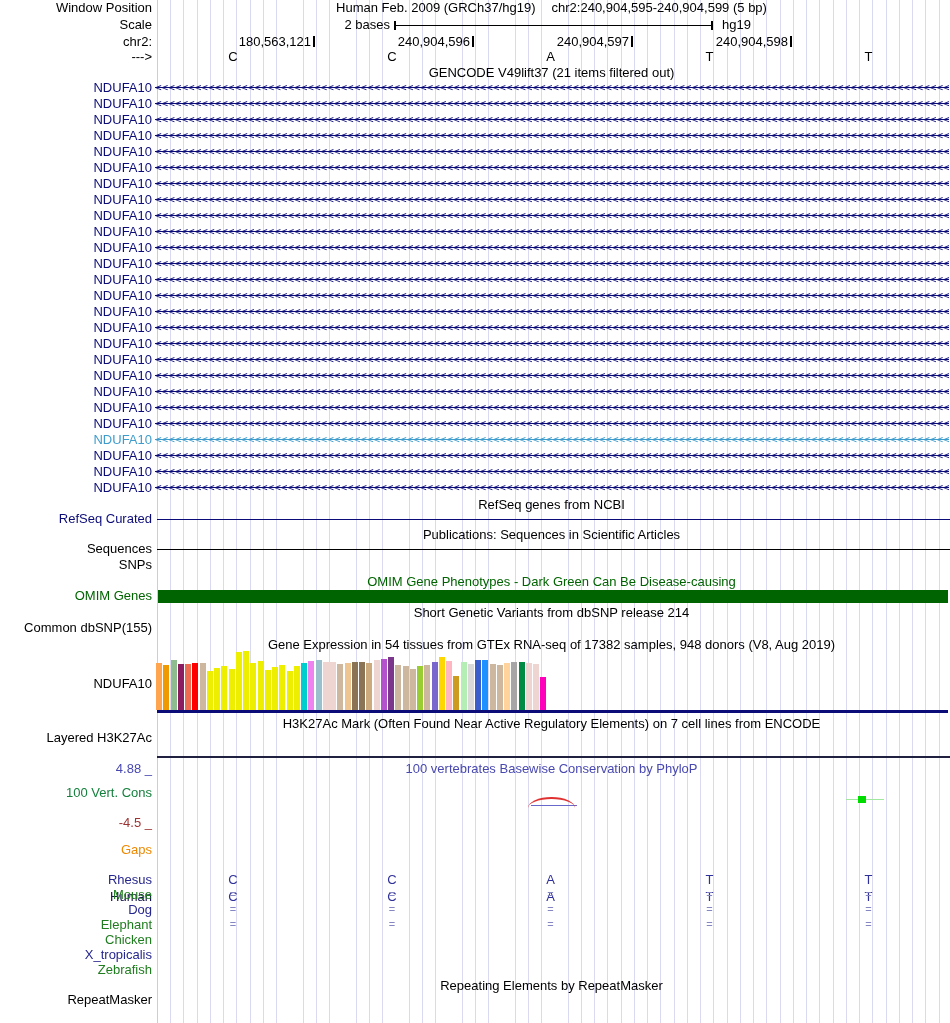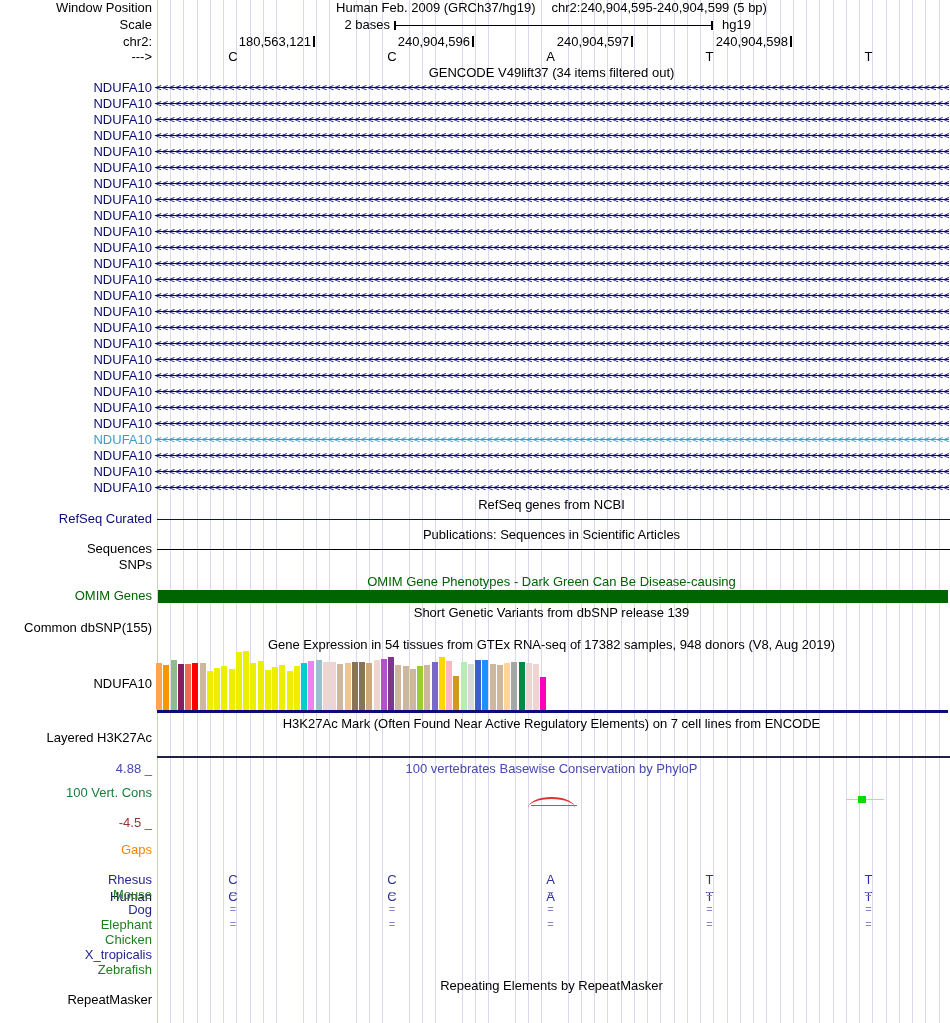--- a/index.html
+++ b/index.html
@@ -71,21 +71,21 @@
   <div class="row" style="top:50px">
     <span class="lbl">---&gt;</span>
   <span class="basecell" style="left: 222px;">C</span>
       <span class="basecell" style="left: 381px;">C</span>
       <span class="basecell" style="left: 539.5px;">A</span>
       <span class="basecell" style="left: 698.5px;">T</span>
       <span class="basecell" style="left: 857.5px;">T</span>
     </div>
 
   <div class="row" style="top:66px">
-    <span class="ttl">GENCODE V49lift37 (34 items filtered out)</span>
+    <span class="ttl">GENCODE V49lift37 (21 items filtered out)</span>
   </div>
   <div id="gencode-rows">
       <div class="tx-row" style="top: 80px;">
         <span class="lbl" style="color: rgb(12, 12, 120);">NDUFA10</span>
         <span class="tx-arrows" style="color: rgb(12, 12, 120);">&lt;&lt;&lt;&lt;&lt;&lt;&lt;&lt;&lt;&lt;&lt;&lt;&lt;&lt;&lt;&lt;&lt;&lt;&lt;&lt;&lt;&lt;&lt;&lt;&lt;&lt;&lt;&lt;&lt;&lt;&lt;&lt;&lt;&lt;&lt;&lt;&lt;&lt;&lt;&lt;&lt;&lt;&lt;&lt;&lt;&lt;&lt;&lt;&lt;&lt;&lt;&lt;&lt;&lt;&lt;&lt;&lt;&lt;&lt;&lt;&lt;&lt;&lt;&lt;&lt;&lt;&lt;&lt;&lt;&lt;&lt;&lt;&lt;&lt;&lt;&lt;&lt;&lt;&lt;&lt;&lt;&lt;&lt;&lt;&lt;&lt;&lt;&lt;&lt;&lt;&lt;&lt;&lt;&lt;&lt;&lt;&lt;&lt;&lt;&lt;&lt;&lt;&lt;&lt;&lt;&lt;&lt;&lt;&lt;&lt;&lt;&lt;&lt;&lt;&lt;&lt;&lt;&lt;&lt;&lt;</span>
       </div>
       <div class="tx-row" style="top: 96px;">
         <span class="lbl" style="color: rgb(12, 12, 120);">NDUFA10</span>
         <span class="tx-arrows" style="color: rgb(12, 12, 120);">&lt;&lt;&lt;&lt;&lt;&lt;&lt;&lt;&lt;&lt;&lt;&lt;&lt;&lt;&lt;&lt;&lt;&lt;&lt;&lt;&lt;&lt;&lt;&lt;&lt;&lt;&lt;&lt;&lt;&lt;&lt;&lt;&lt;&lt;&lt;&lt;&lt;&lt;&lt;&lt;&lt;&lt;&lt;&lt;&lt;&lt;&lt;&lt;&lt;&lt;&lt;&lt;&lt;&lt;&lt;&lt;&lt;&lt;&lt;&lt;&lt;&lt;&lt;&lt;&lt;&lt;&lt;&lt;&lt;&lt;&lt;&lt;&lt;&lt;&lt;&lt;&lt;&lt;&lt;&lt;&lt;&lt;&lt;&lt;&lt;&lt;&lt;&lt;&lt;&lt;&lt;&lt;&lt;&lt;&lt;&lt;&lt;&lt;&lt;&lt;&lt;&lt;&lt;&lt;&lt;&lt;&lt;&lt;&lt;&lt;&lt;&lt;&lt;&lt;&lt;&lt;&lt;&lt;&lt;&lt;</span>
       </div>
@@ -209,21 +209,21 @@
 
   <div class="row" style="top:575px">
     <span class="ttl" style="color:#006400">OMIM Gene Phenotypes - Dark Green Can Be Disease-causing</span>
   </div>
   <div class="row" style="top:589px">
     <span class="lbl" style="color:#006400">OMIM Genes</span>
   </div>
   <div class="hline" style="top:590px;left:158px;width:790px;height:13px;background:#006400"></div>
 
   <div class="row" style="top:606px">
-    <span class="ttl">Short Genetic Variants from dbSNP release 139</span>
+    <span class="ttl">Short Genetic Variants from dbSNP release 214</span>
   </div>
   <div class="row" style="top:621px">
     <span class="lbl">Common dbSNP(155)</span>
   </div>
 
   <div class="row" style="top:638px">
     <span class="ttl">Gene Expression in 54 tissues from GTEx RNA-seq of 17382 samples, 948 donors (V8, Aug 2019)</span>
   </div>
   <div class="row" style="top:677px">
     <span class="lbl">NDUFA10</span>

